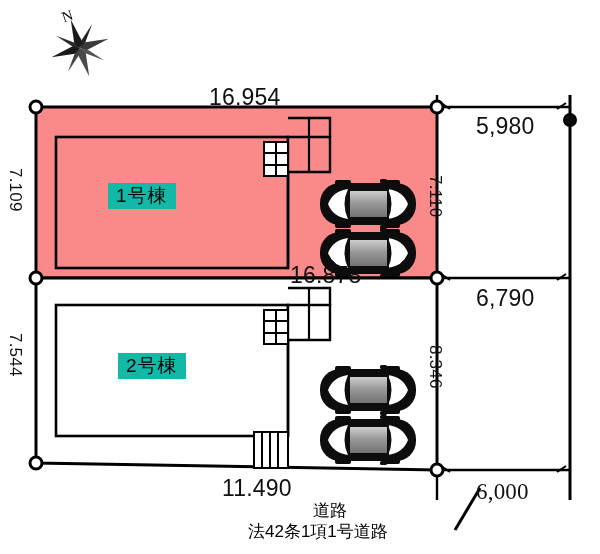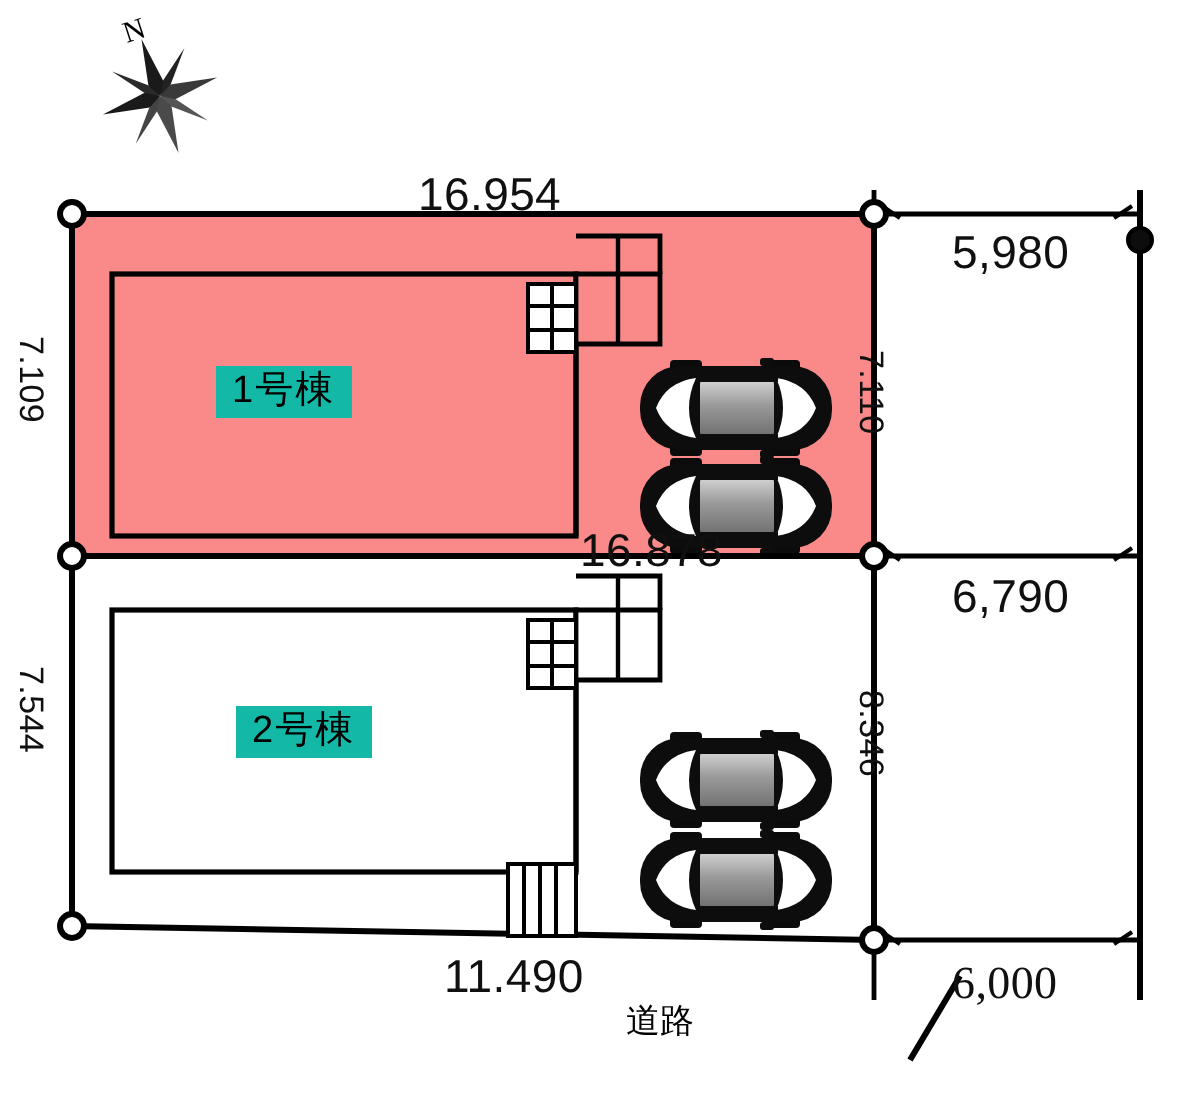--- a/index.html
+++ b/index.html
@@ -219,14 +219,15 @@
 
   <div class="dim-label dim-v" style="left:444px;top:175px;">7.110</div>
 
   <div class="dim-label dim-h" style="left:476px;top:287px;">6,790</div>
 
   <div class="dim-label dim-v" style="left:444px;top:345px;">8.346</div>
 
   <div class="dim-label dim-h" style="left:476px;top:480px;font-family:Liberation Serif, serif;">6,000</div>
 
   <div class="road-label" style="left:313px;top:500px;">道路</div>
+  <div class="road-label" style="left:248px;top:521px;">法42条1項1号道路</div>
 
 </div>
 
 </body></html>

